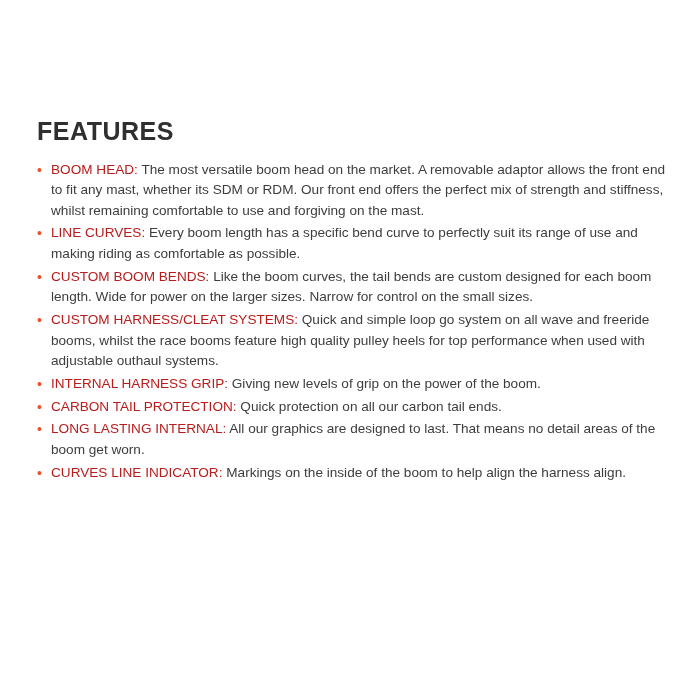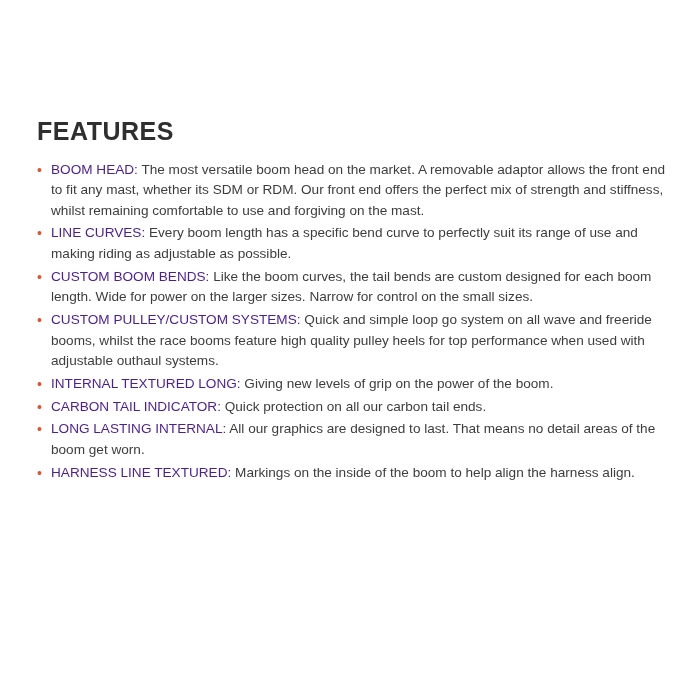--- a/index.html
+++ b/index.html
@@ -43,59 +43,59 @@
   }
   .feature-item .bullet {
     position: absolute;
     left: 0;
     top: 0;
     color: #e8502a;
     font-size: 14px;
     line-height: 1.5;
   }
   .feature-label {
-    color: #4c1d95;
+    color: #b91c1c;
   }
   .feature-text {
     color: #3d3d3d;
   }
 </style>
 </head>
 <body>
 
 <div class="page">
   <h1 class="features-title">FEATURES</h1>
 
   <ul class="features-list">
     <li class="feature-item">
       <span class="bullet">•</span>
       <span class="feature-label">BOOM HEAD:</span><span class="feature-text"> The most versatile boom head on the market. A removable adaptor allows the front end to fit any mast, whether its SDM or RDM. Our front end offers the perfect mix of strength and stiffness, whilst remaining comfortable to use and forgiving on the mast.</span>
     </li>
     <li class="feature-item">
       <span class="bullet">•</span>
-      <span class="feature-label">LINE CURVES:</span><span class="feature-text"> Every boom length has a specific bend curve to perfectly suit its range of use and making riding as adjustable as possible.</span>
+      <span class="feature-label">LINE CURVES:</span><span class="feature-text"> Every boom length has a specific bend curve to perfectly suit its range of use and making riding as comfortable as possible.</span>
     </li>
     <li class="feature-item">
       <span class="bullet">•</span>
       <span class="feature-label">CUSTOM BOOM BENDS:</span><span class="feature-text"> Like the boom curves, the tail bends are custom designed for each boom length. Wide for power on the larger sizes. Narrow for control on the small sizes.</span>
     </li>
     <li class="feature-item">
       <span class="bullet">•</span>
-      <span class="feature-label">CUSTOM PULLEY/CUSTOM SYSTEMS:</span><span class="feature-text"> Quick and simple loop go system on all wave and freeride booms, whilst the race booms feature high quality pulley heels for top performance when used with adjustable outhaul systems.</span>
+      <span class="feature-label">CUSTOM HARNESS/CLEAT SYSTEMS:</span><span class="feature-text"> Quick and simple loop go system on all wave and freeride booms, whilst the race booms feature high quality pulley heels for top performance when used with adjustable outhaul systems.</span>
     </li>
     <li class="feature-item">
       <span class="bullet">•</span>
-      <span class="feature-label">INTERNAL TEXTURED LONG:</span><span class="feature-text"> Giving new levels of grip on the power of the boom.</span>
+      <span class="feature-label">INTERNAL HARNESS GRIP:</span><span class="feature-text"> Giving new levels of grip on the power of the boom.</span>
     </li>
     <li class="feature-item">
       <span class="bullet">•</span>
-      <span class="feature-label">CARBON TAIL INDICATOR:</span><span class="feature-text"> Quick protection on all our carbon tail ends.</span>
+      <span class="feature-label">CARBON TAIL PROTECTION:</span><span class="feature-text"> Quick protection on all our carbon tail ends.</span>
     </li>
     <li class="feature-item">
       <span class="bullet">•</span>
       <span class="feature-label">LONG LASTING INTERNAL:</span><span class="feature-text"> All our graphics are designed to last. That means no detail areas of the boom get worn.</span>
     </li>
     <li class="feature-item">
       <span class="bullet">•</span>
-      <span class="feature-label">HARNESS LINE TEXTURED:</span><span class="feature-text"> Markings on the inside of the boom to help align the harness align.</span>
+      <span class="feature-label">CURVES LINE INDICATOR:</span><span class="feature-text"> Markings on the inside of the boom to help align the harness align.</span>
     </li>
   </ul>
 </div>
 
 </body></html>

